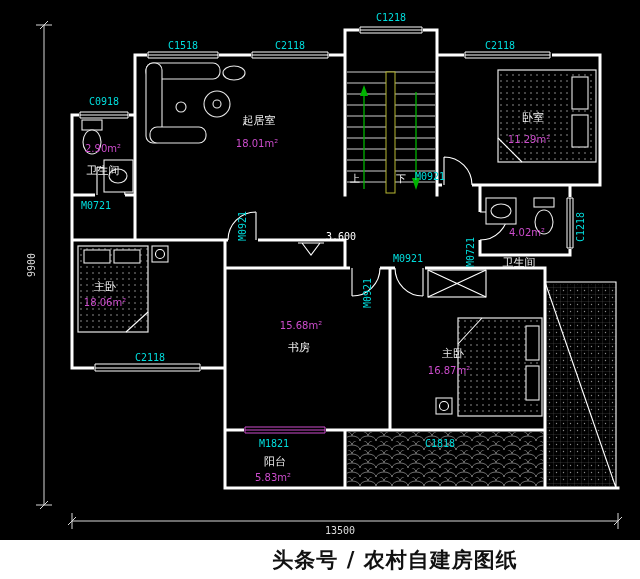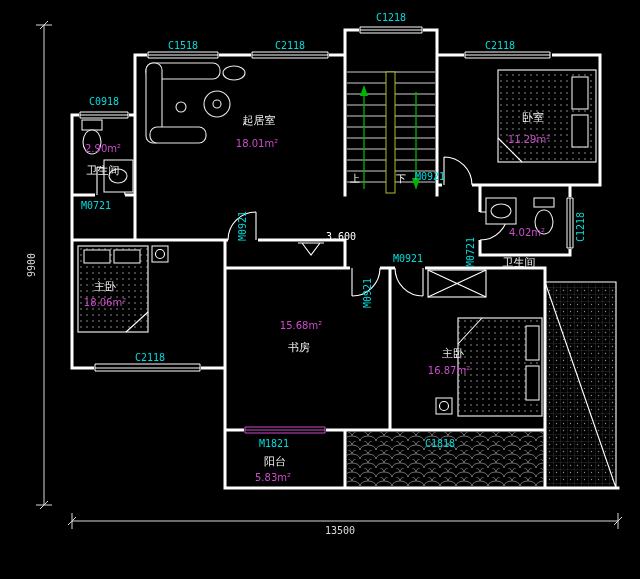--- a/index.html
+++ b/index.html
@@ -211,13 +211,16 @@
     <text class="room" text-anchor="middle" x="299" y="351">书房</text>
     <text class="room" text-anchor="middle" x="453" y="357">主卧</text>
     <text class="area" text-anchor="middle" x="449" y="374">16.87m²</text>
     <text class="room" text-anchor="middle" x="275" y="465">阳台</text>
     <text class="area" text-anchor="middle" x="273" y="481">5.83m²</text>
     <text class="wht" text-anchor="middle" x="355" y="182">上</text>
     <text class="wht" text-anchor="middle" x="401" y="182">下</text>
   </g>
 </svg>
 
+<div class="footer">
+  <span>头条号 / 农村自建房图纸</span>
 </div>
+</div>
 
 </body></html>

